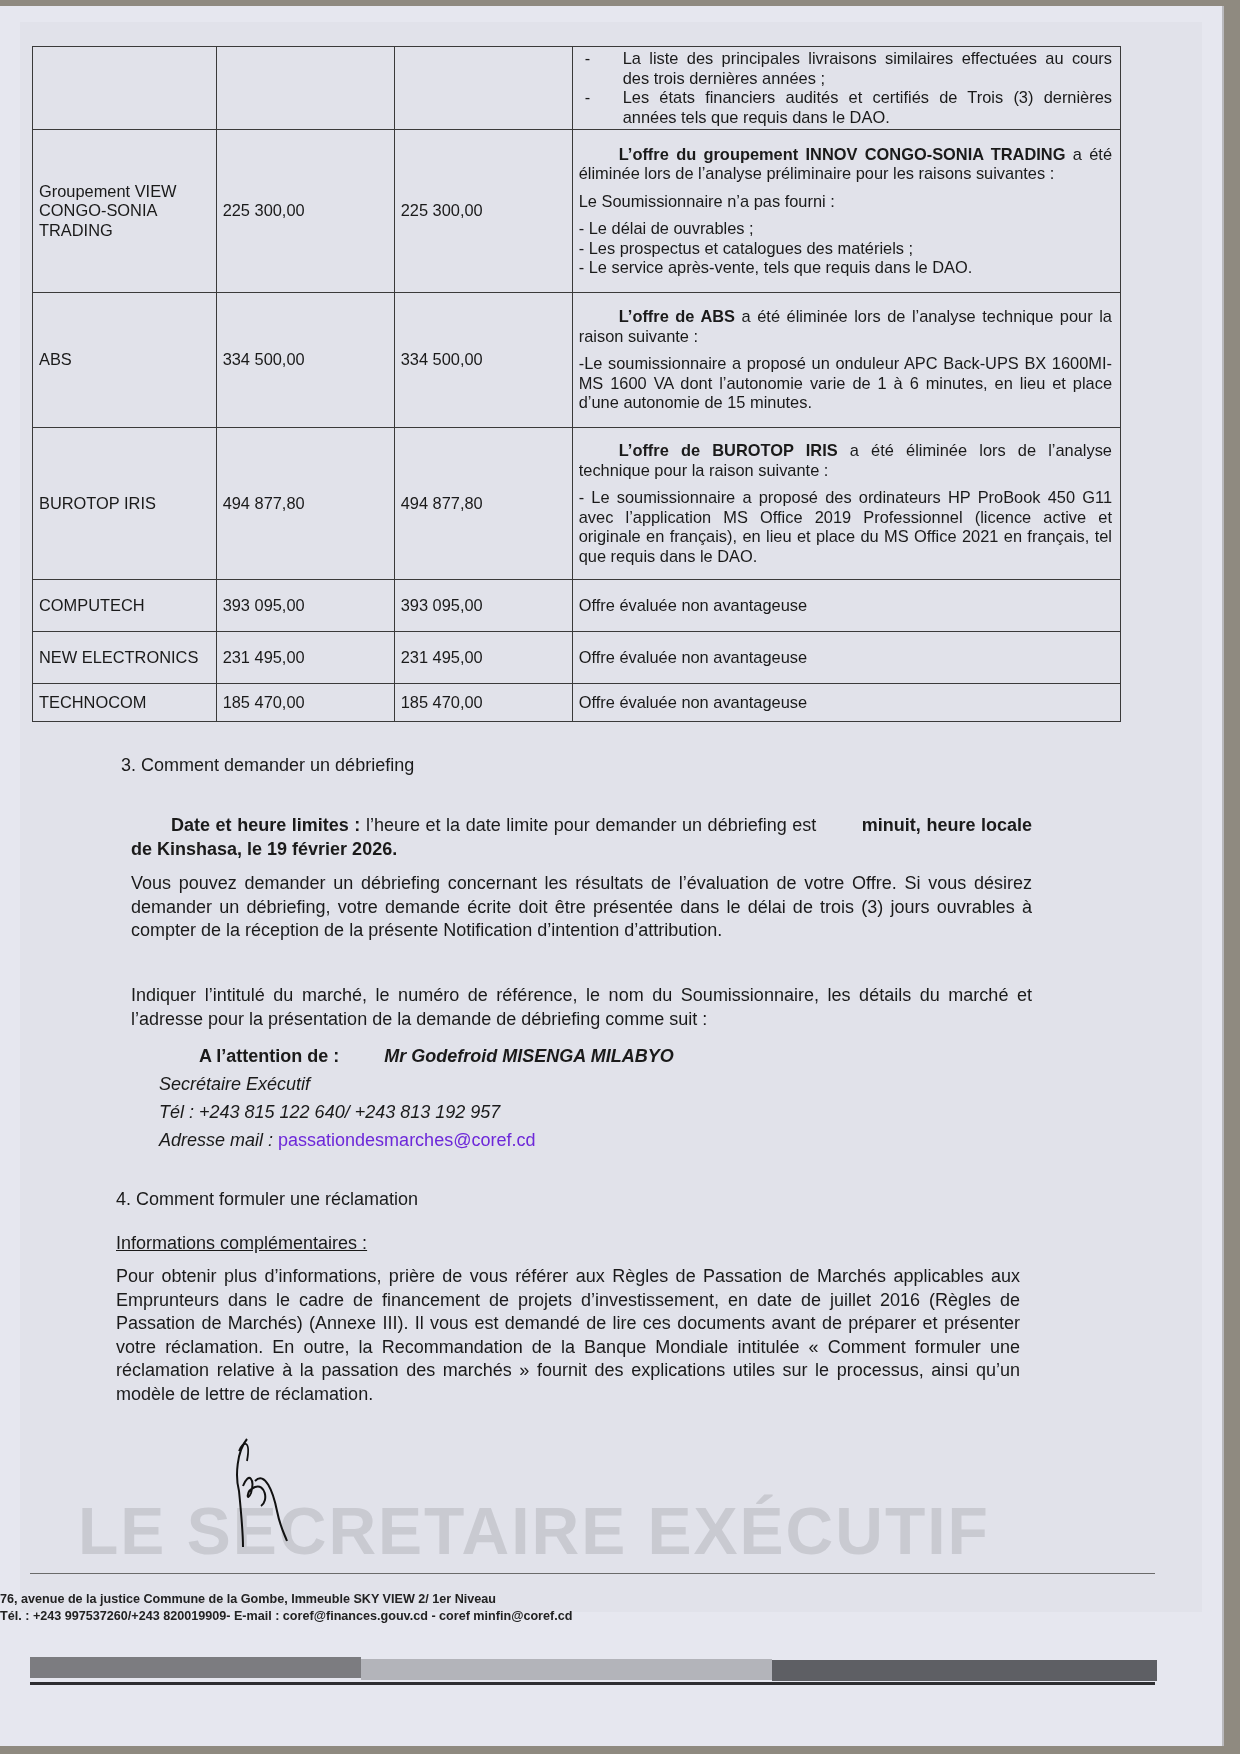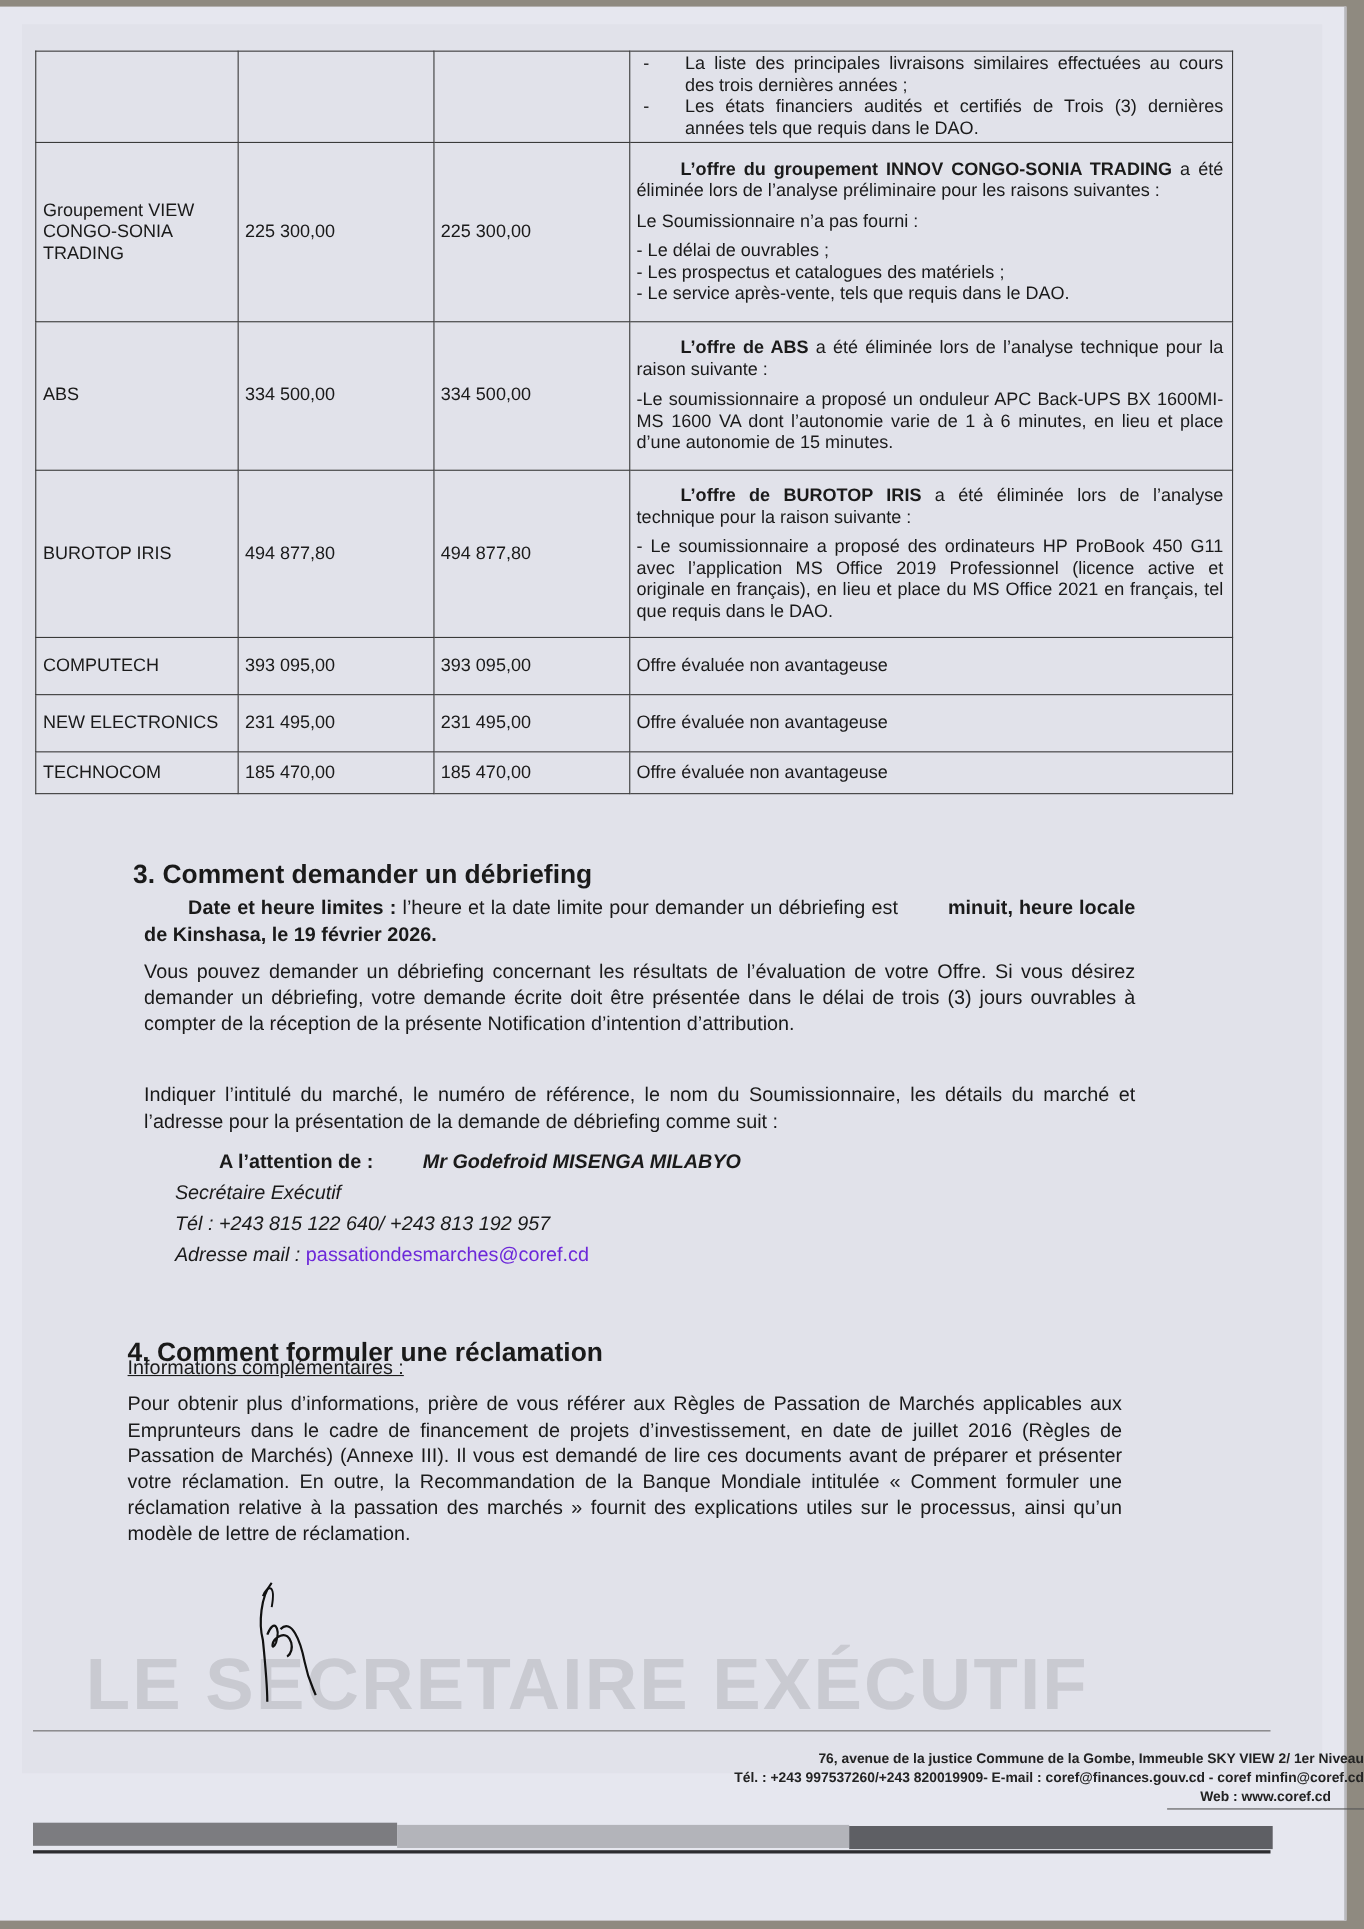--- a/index.html
+++ b/index.html
@@ -28,40 +28,40 @@
   }
   td.c1 { width: 170px; } td.c2 { width: 166px; } td.c3 { width: 166px; }
   td.c4 { width: 544px; text-align: justify; vertical-align: top; padding: 3px 6px; }
   .dash-item { display: flex; }
   .dash-item .d { width: 38px; flex: none; padding-left: 6px; }
   .dash-item .t { flex: 1; }
   .note-para { margin: 0 0 8px 0; }
   .note-para:last-child { margin-bottom: 0; }
   .b { font-weight: bold; padding-left: 40px; }
   .sec-title {
-    position: absolute; left: 121px; font-size: 24px; font-weight: bold; margin-top: 27px;
+    position: absolute; left: 121px; font-size: 18px; font-weight: normal;
   }
   .para {
     position: absolute; left: 131px; width: 901px; font-size: 18px; line-height: 23.5px;
     text-align: justify;
   }
   .contact {
     position: absolute; left: 159px; font-size: 18px; line-height: 28px;
   }
   .contact .i { font-style: italic; }
   .contact a { color: #6d28d9; }
   .underline { text-decoration: underline; }
   .watermark {
     position: absolute; left: 78px; top: 1487px; font-size: 66px; font-weight: bold;
     color: #c9cad1; letter-spacing: 2px; white-space: nowrap;
   }
   .signature { position: absolute; left: 225px; top: 1425px; width: 100px; height: 120px; }
   .footer-line { position: absolute; left: 30px; width: 1125px; height: 1px; background: #6a6a6a; }
   .footer-text {
-    position: absolute; left: 0; width: 1240px; text-align: right;
+    position: absolute; left: 0; width: 1240px; text-align: left;
     font-size: 12.6px; font-weight: bold; line-height: 17px; color: #222;
   }
   .web-line { display: inline-block; border-bottom: 1.5px solid #555; padding: 0 30px 2px; }
   .bar { position: absolute; height: 21px; }
 </style>
 </head>
 <body>
 
 <div class="page">
   <div class="scan-band"></div>
@@ -168,19 +168,18 @@
     <path d="M22 8 C 12 20, 10 45, 14 60 C 16 80, 18 100, 18 116" stroke="#111" stroke-width="2" fill="none"></path>
     <path d="M18 55 C 24 40, 30 48, 26 62 C 22 72, 20 60, 30 56 C 40 52, 44 70, 36 75" stroke="#111" stroke-width="2" fill="none"></path>
     <path d="M30 50 C 40 40, 48 60, 52 80 C 55 95, 58 100, 62 110" stroke="#111" stroke-width="2" fill="none"></path>
     <path d="M14 20 C 18 10, 26 8, 22 30" stroke="#111" stroke-width="1.8" fill="none"></path>
   </svg>
 
   <div class="footer-line" style="top:1567px"></div>
   <div class="footer-text" style="top:1585px">
     <div>76, avenue de la justice Commune de la Gombe, Immeuble SKY VIEW 2/ 1er Niveau</div>
     <div>Tél. : +243 997537260/+243 820019909- E-mail : coref@finances.gouv.cd - coref minfin@coref.cd</div>
-    <div><span class="web-line">Web : www.coref.cd</span></div>
   </div>
   <div class="bar" style="left:30px; top:1651px; width:331px; background:#7c7c80"></div>
   <div class="bar" style="left:361px; top:1653px; width:411px; background:#b3b4ba"></div>
   <div class="bar" style="left:772px; top:1654px; width:385px; background:#5e5f64"></div>
   <div class="footer-line" style="top:1676px; height:3px; background:#2d2d30"></div>
 </div>
 
 </body></html>

